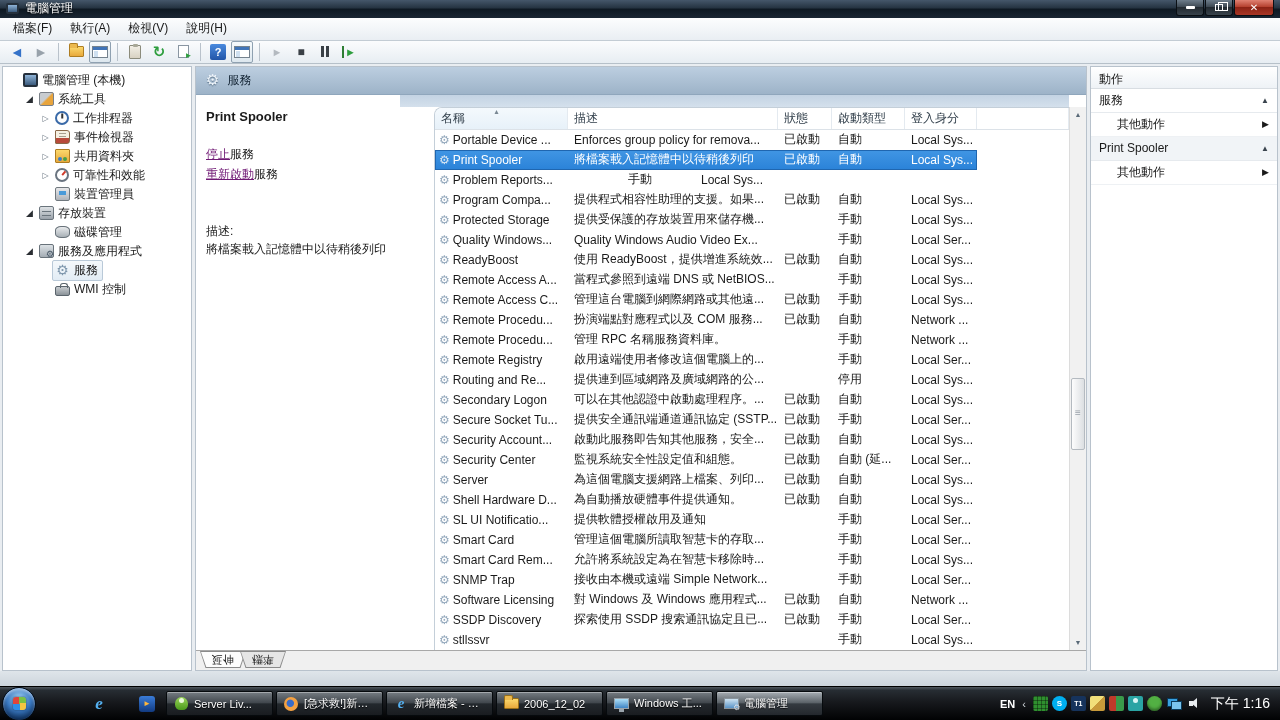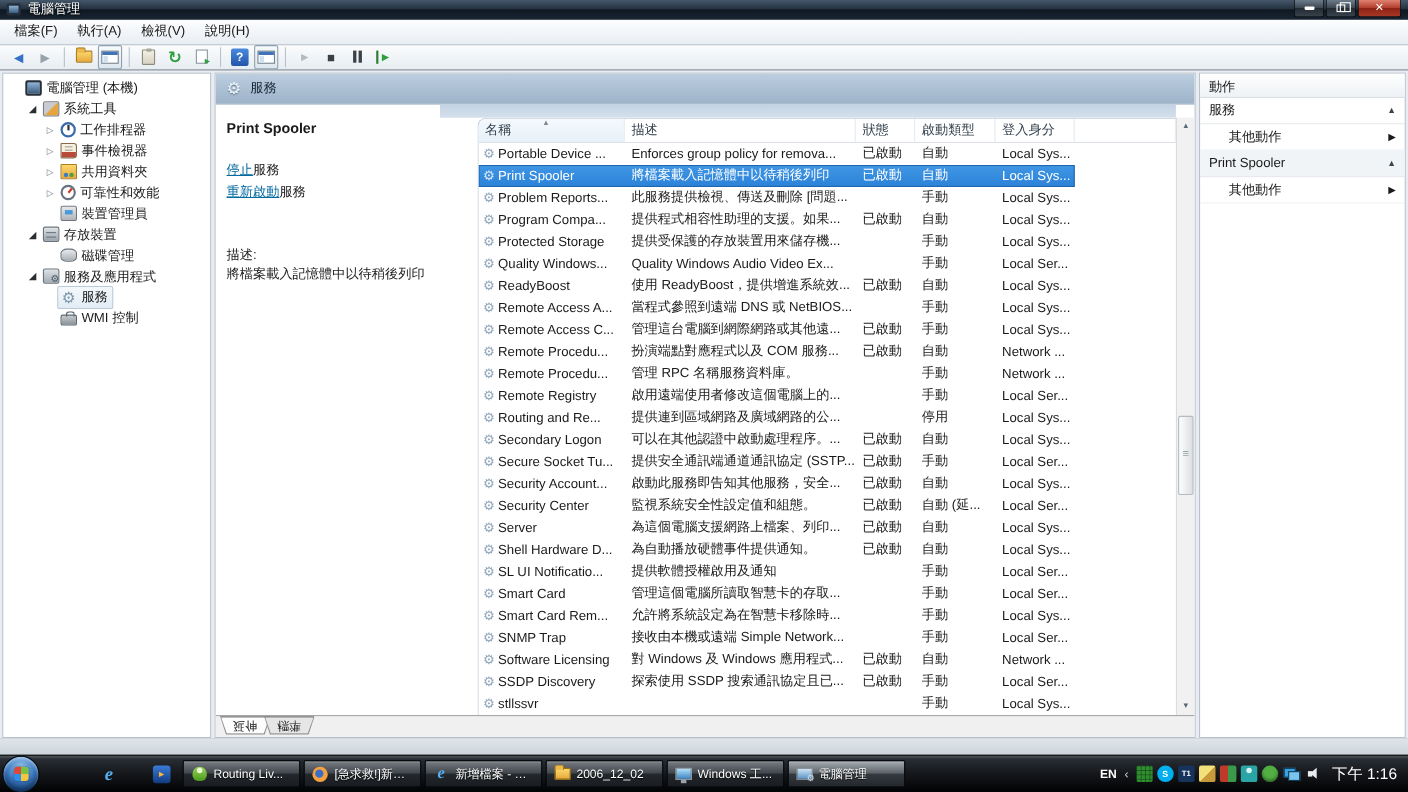--- a/index.html
+++ b/index.html
@@ -86,21 +86,21 @@
   .ic-toolbox { background:linear-gradient(#c8ccd0,#8a9298); border:1px solid #5a646c; border-radius:2px; height:10px; margin-top:3px; }
   .ic-toolbox:before { content:""; position:absolute; top:-4px; left:4px; width:6px; height:4px; border:1px solid #5a646c; border-bottom:none; border-radius:3px 3px 0 0; }
 
   .mainpanel { flex:1; display:flex; flex-direction:column; background:#fff; border:1px solid #b8c2cc; overflow:hidden; }
   .banner { height:28px; background:linear-gradient(#bccee0,#9db3c8); display:flex; align-items:center; gap:8px; padding:0 10px; color:#152636; border-bottom:1px solid #8fa6bc; }
   .banner .g { color:#eef4fa; font-size:15px; text-shadow:0 1px 1px #5a7288; }
   .main-body { flex:1; display:flex; overflow:hidden; }
   .extpanel { width:204px; flex:none; padding:14px 12px 0 10px; color:#1a1a1a; }
   .ext-service { font-size:13px; font-weight:bold; margin-bottom:22px; }
   .ext-link-line { margin-bottom:3px; }
-  .ext-link-line a { color:#0369a1; }
+  .ext-link-line a { color:#701a75; }
   .ext-desc-label { margin-top:40px; }
   .ext-desc { margin-top:2px; line-height:15px; }
 
   .list-col { flex:1; display:flex; position:relative; overflow:hidden;padding-left:34px; }
   .corner-strip { position:absolute; left:0; right:17px; top:0; height:12px; background:linear-gradient(#c3d3e3,#d4e0ec); }
   .table-zone { flex:1; margin-top:12px; background:#fff; border:1px solid #c4cfd9; border-right:none; border-bottom:none; border-radius:8px 0 0 0; position:relative; z-index:1; display:flex; flex-direction:column; overflow:hidden; }
   .thead { display:flex; height:22px; border-bottom:1px solid #dce2e8; color:#33404c; flex:none; }
   .th { display:flex; align-items:center; padding:0 6px; border-right:1px solid #e4eaf0; position:relative; }
   .th.sorted { background:linear-gradient(#f4f9fd,#e7f1f9); }
   .th.sorted .sort-arrow { position:absolute; top:-1px; left:45%; font-size:8px; color:#7a8894; }
@@ -406,21 +406,20 @@
                     <div class="cell c-type">自動</div>
                     <div class="cell c-logon">Local Sys...</div>
                   </div>
                 </div>
                 <div class="lrow">
                   <div class="rowmain">
                     <div class="cell c-name">
                       <div class="row-gear">⚙</div>
                       <div>Problem Reports...</div>
                     </div>
-                    <div class="cell c-desc">此服務提供檢視、傳送及刪除 [問題...</div>
                     <div class="cell c-status"></div>
                     <div class="cell c-type">手動</div>
                     <div class="cell c-logon">Local Sys...</div>
                   </div>
                 </div>
                 <div class="lrow">
                   <div class="rowmain">
                     <div class="cell c-name">
                       <div class="row-gear">⚙</div>
                       <div>Program Compa...</div>
@@ -761,21 +760,21 @@
       </div>
       <div class="qi">
         <div class="q-wmp"></div>
       </div>
     </div>
   <div class="tasks" id="tasks">
       <div class="tbtn-task">
         <div class="bi">
           <div class="b-messenger"></div>
         </div>
-        <div class="lbl">Routing Liv...</div>
+        <div class="lbl">Server Liv...</div>
       </div>
       <div class="tbtn-task">
         <div class="bi">
           <div class="b-firefox"></div>
         </div>
         <div class="lbl">[急求救!]新買...</div>
       </div>
       <div class="tbtn-task">
         <div class="bi">
           <div class="b-ie">e</div>

